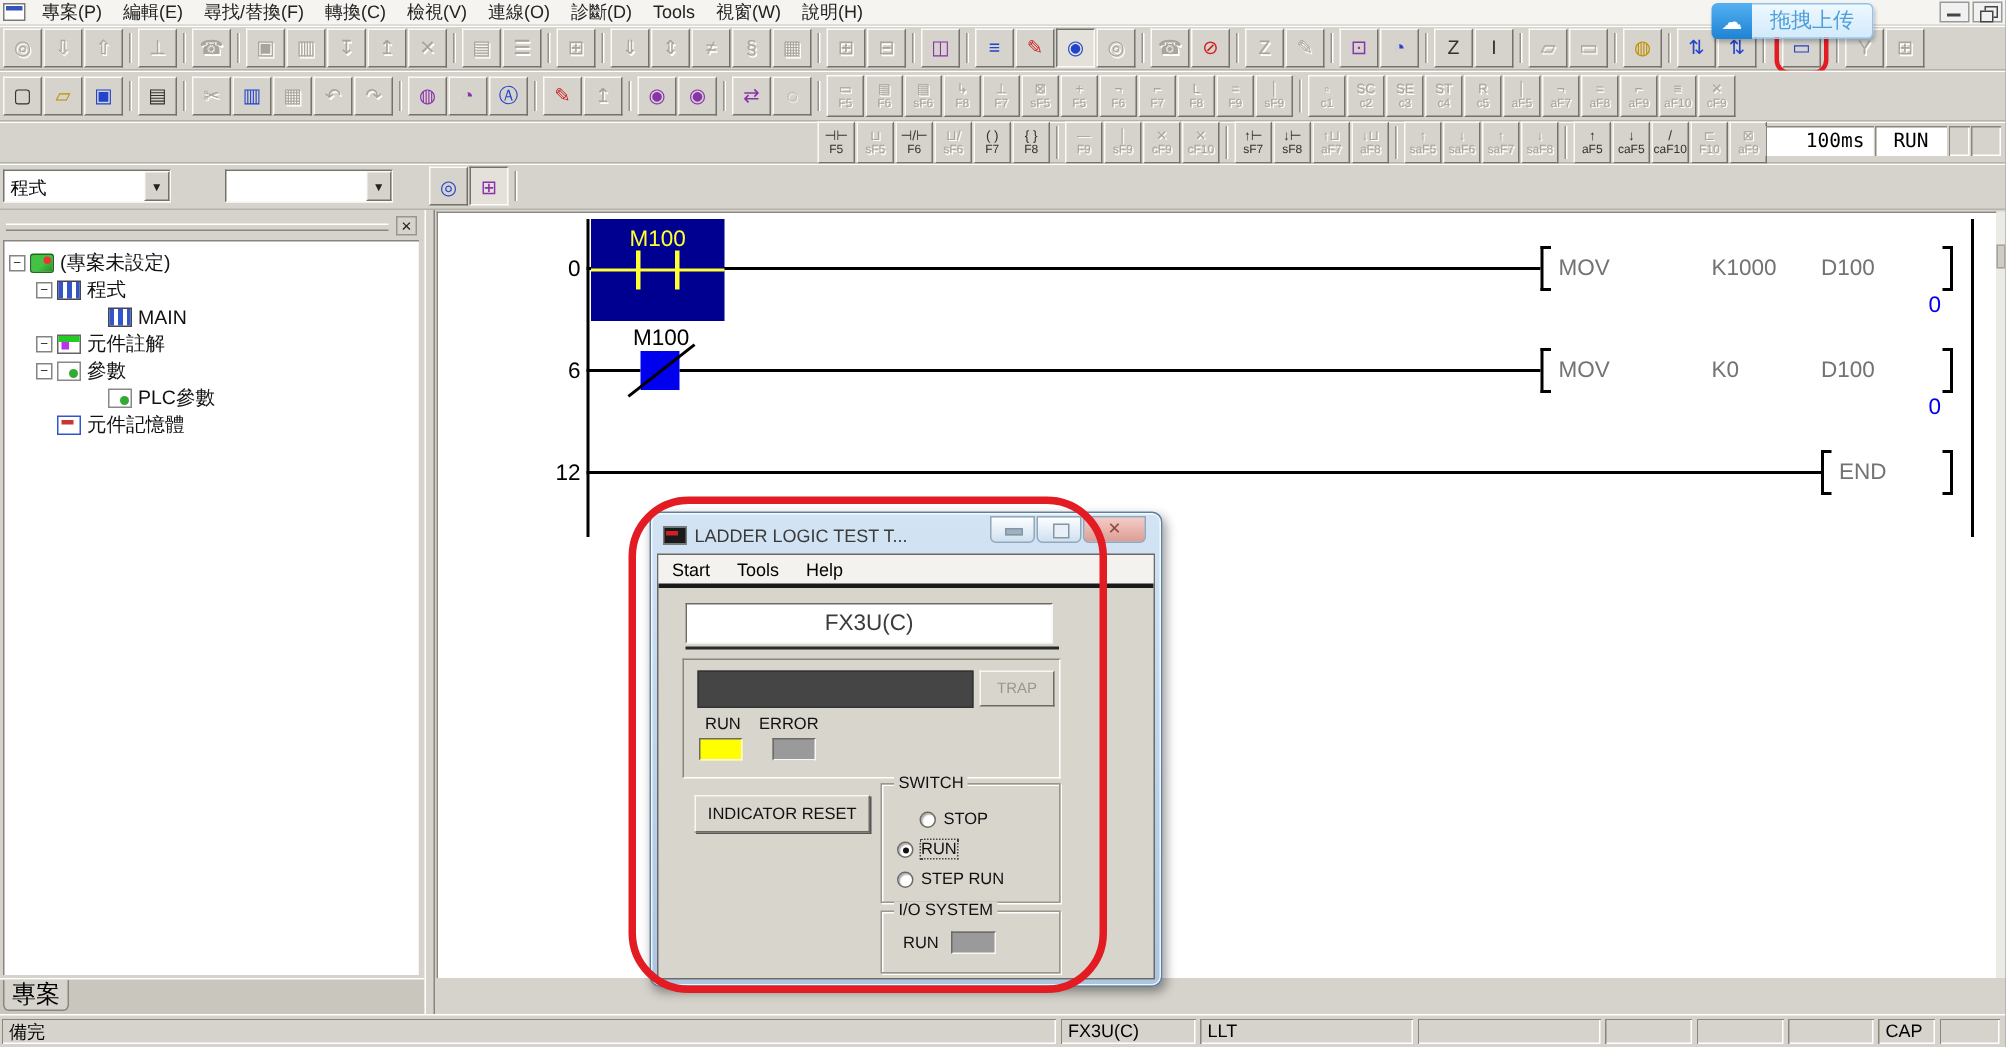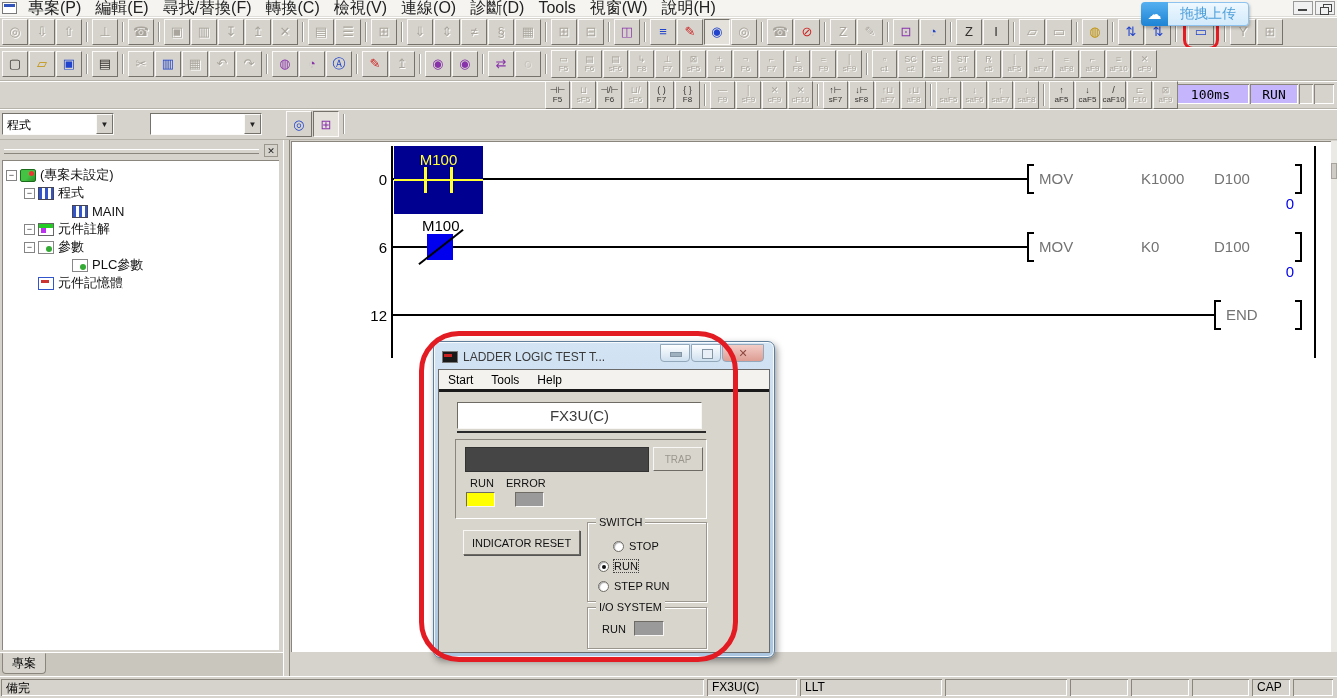--- a/index.html
+++ b/index.html
@@ -1,19 +1,19 @@
 <!DOCTYPE html>
 <html><head>
 <meta charset="utf-8">
 <style>
   html,body{margin:0;padding:0;background:#888;}
   *{box-sizing:border-box;font-family:"Liberation Sans",sans-serif;}
   .app{position:relative;width:1337px;height:698px;background:#d6d3cc;overflow:hidden;}
   
-  .menubar{position:absolute;left:0;top:0;right:0;height:17px;background:#f5f4f1;display:flex;align-items:center;font-size:16px;border-bottom:1px solid #e0ded8;}
+  .menubar{position:absolute;left:0;top:0;right:0;height:17px;background:#f5f4f1;display:flex;align-items:center;font-size:12px;border-bottom:1px solid #e0ded8;}
   .mdiicon{width:15px;height:12px;margin:0 4px 0 2px;background:#fff;border:1px solid #7a7a7a;position:relative;flex:none;}
   .mdiicon::after{content:"";position:absolute;left:1px;top:1px;right:1px;height:3px;background:#3355bb;}
   .mitem{padding:1px 7px;color:#222;white-space:nowrap;}
   .winbtns{position:absolute;right:2px;top:1px;display:flex;gap:2px;}
   .winbtn{width:20px;height:14px;background:#f1f1f1;border:1px solid #9a9a9a;position:relative;}
   .wb-min::after{content:"";position:absolute;left:4px;bottom:3px;width:9px;height:2px;background:#444;}
   .wb-rst::before{content:"";position:absolute;left:7px;top:2px;width:7px;height:6px;border:1px solid #444;background:#f1f1f1;}
   .wb-rst::after{content:"";position:absolute;left:4px;top:5px;width:7px;height:6px;border:1px solid #444;background:#f1f1f1;}
   
   .upload{position:absolute;left:1141px;top:2px;height:24px;display:flex;z-index:60;box-shadow:1px 2px 3px rgba(0,0,0,.25);border-radius:4px;}
@@ -35,21 +35,21 @@
   .c-blue{color:#2244cc;}
   .c-red{color:#cc2222;}
   .c-multi{color:#8833aa;}
   .c-yel{color:#c09000;}
   .fk{width:25px;height:28px;flex:none;margin-right:1px;background:#d6d3cc;border:1px solid;border-color:#fbfaf8 #75726b #75726b #fbfaf8;display:flex;flex-direction:column;align-items:center;justify-content:center;padding:0;line-height:1;}
   .fk .fg{font-size:9px;height:11px;display:flex;align-items:center;}
   .fk .fl{font-size:8px;text-align:center;}
   .fk.sep{border:none;background:transparent;width:8px;position:relative;}
   .fk.sep::before{content:"";position:absolute;left:3px;top:3px;bottom:3px;width:0;border-left:1px solid #96938b;border-right:1px solid #fff;}
   .r4spacer{width:545px;flex:none;}
-  .plcstat{position:absolute;top:3px;height:20px;background:#c4b5fd;box-shadow:inset 1px 1px 0 #8a867e,inset -1px -1px 0 #fff;font-family:"DejaVu Sans Mono",monospace;font-size:13px;display:flex;align-items:center;justify-content:flex-end;padding:0 19px;text-align:center;}
+  .plcstat{position:absolute;top:3px;height:20px;background:#ffffff;box-shadow:inset 1px 1px 0 #8a867e,inset -1px -1px 0 #fff;font-family:"DejaVu Sans Mono",monospace;font-size:13px;display:flex;align-items:center;justify-content:flex-end;padding:0 6px;text-align:center;}
   .scan{left:1177px;width:72px;}
   .mode{left:1250px;width:48px;justify-content:center;}
   .statbox{position:absolute;top:3px;height:20px;background:#d6d3cc;box-shadow:inset 1px 1px 0 #8a867e,inset -1px -1px 0 #fff;}
   .sb1{left:1299px;width:14px;}.sb2{left:1314px;width:20px;}
   
   .combo{height:22px;width:112px;background:#fff;border:1px solid;border-color:#75726b #fbfaf8 #fbfaf8 #75726b;display:flex;margin-right:6px;}
   .combo .cval{flex:1;font-size:12px;padding:3px 4px;overflow:hidden;white-space:nowrap;}
   .combo .carr{width:17px;background:#d6d3cc;border:1px solid;border-color:#fbfaf8 #75726b #75726b #fbfaf8;font-size:8px;display:flex;align-items:center;justify-content:center;color:#222;}
   .combo2{margin-left:30px;}
   
@@ -68,21 +68,21 @@
   .icon-project::after{content:"";position:absolute;right:1px;top:1px;width:5px;height:5px;background:#e33;border-radius:50%;}
   .icon-ladder{background:repeating-linear-gradient(90deg,#3355cc 0 3px,#fff 3px 6px);border:1px solid #445;}
   .icon-comment{background:#fff;border:1px solid #666;}
   .icon-comment::before{content:"";position:absolute;left:0;top:0;right:0;height:4px;background:#2c2;}
   .icon-comment::after{content:"";position:absolute;left:2px;bottom:2px;width:5px;height:5px;background:#b3e;}
   .icon-param{background:#fff;border:1px solid #888;}
   .icon-param::after{content:"";position:absolute;right:1px;bottom:1px;width:6px;height:6px;background:#3a3;border-radius:50%;}
   .icon-devmem{background:#fff;border:1px solid #35c;}
   .icon-devmem::after{content:"";position:absolute;left:2px;top:2px;width:8px;height:3px;background:#c33;}
   .tabstrip{position:absolute;left:0;bottom:0;right:0;height:24px;background:#c9c6be;border-top:1px solid #fff;}
-  .tab{position:absolute;left:2px;top:0;width:44px;height:21px;background:#d6d3cc;border:1px solid #8a867e;border-top:1px solid #d6d3cc;border-radius:0 0 4px 4px;font-size:12px;text-align:center;line-height:19px;}
+  .tab{position:absolute;left:2px;top:0;width:44px;height:21px;background:#d6d3cc;border:1px solid #8a867e;border-top:1px solid #d6d3cc;border-radius:0 0 4px 4px;font-size:16px;text-align:center;line-height:19px;}
   .splitter{position:absolute;left:283px;top:0;width:7px;bottom:0;background:#d6d3cc;border-left:1px solid #fff;border-right:1px solid #8a867e;}
   
   .ladder{position:absolute;left:291px;top:1px;right:6px;bottom:24px;background:#fff;border-left:1px solid #8a867e;border-top:1px solid #8a867e;overflow:hidden;font-family:"DejaVu Sans Mono",monospace;}
   .vscroll{position:absolute;right:0;top:1px;width:6px;bottom:24px;background:#eceae5;}
   .vthumb{position:absolute;left:0;top:22px;width:6px;height:16px;background:#cfccc5;border:1px solid #a8a49c;}
   .rail{position:absolute;width:2px;background:#000;}
   .wire{position:absolute;height:2px;background:#000;}
   .stepnum{position:absolute;left:55px;width:40px;text-align:right;font-size:15px;color:#000;}
   .selcell{position:absolute;left:102px;top:4px;width:89px;height:68px;background:#000090;}
   .selcell .dev{position:absolute;left:0;top:5px;width:100%;text-align:center;color:#ffff33;font-size:15px;}

